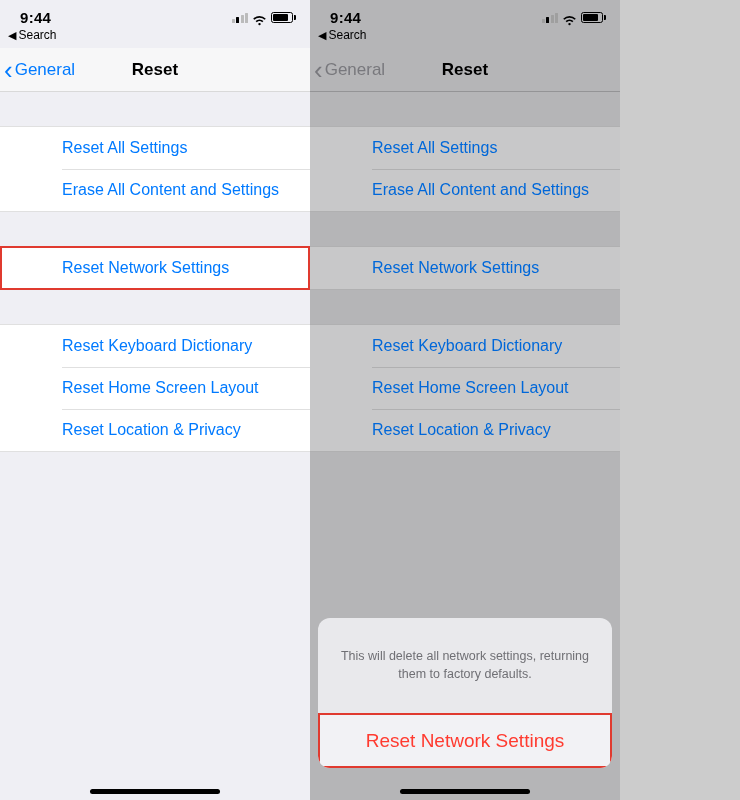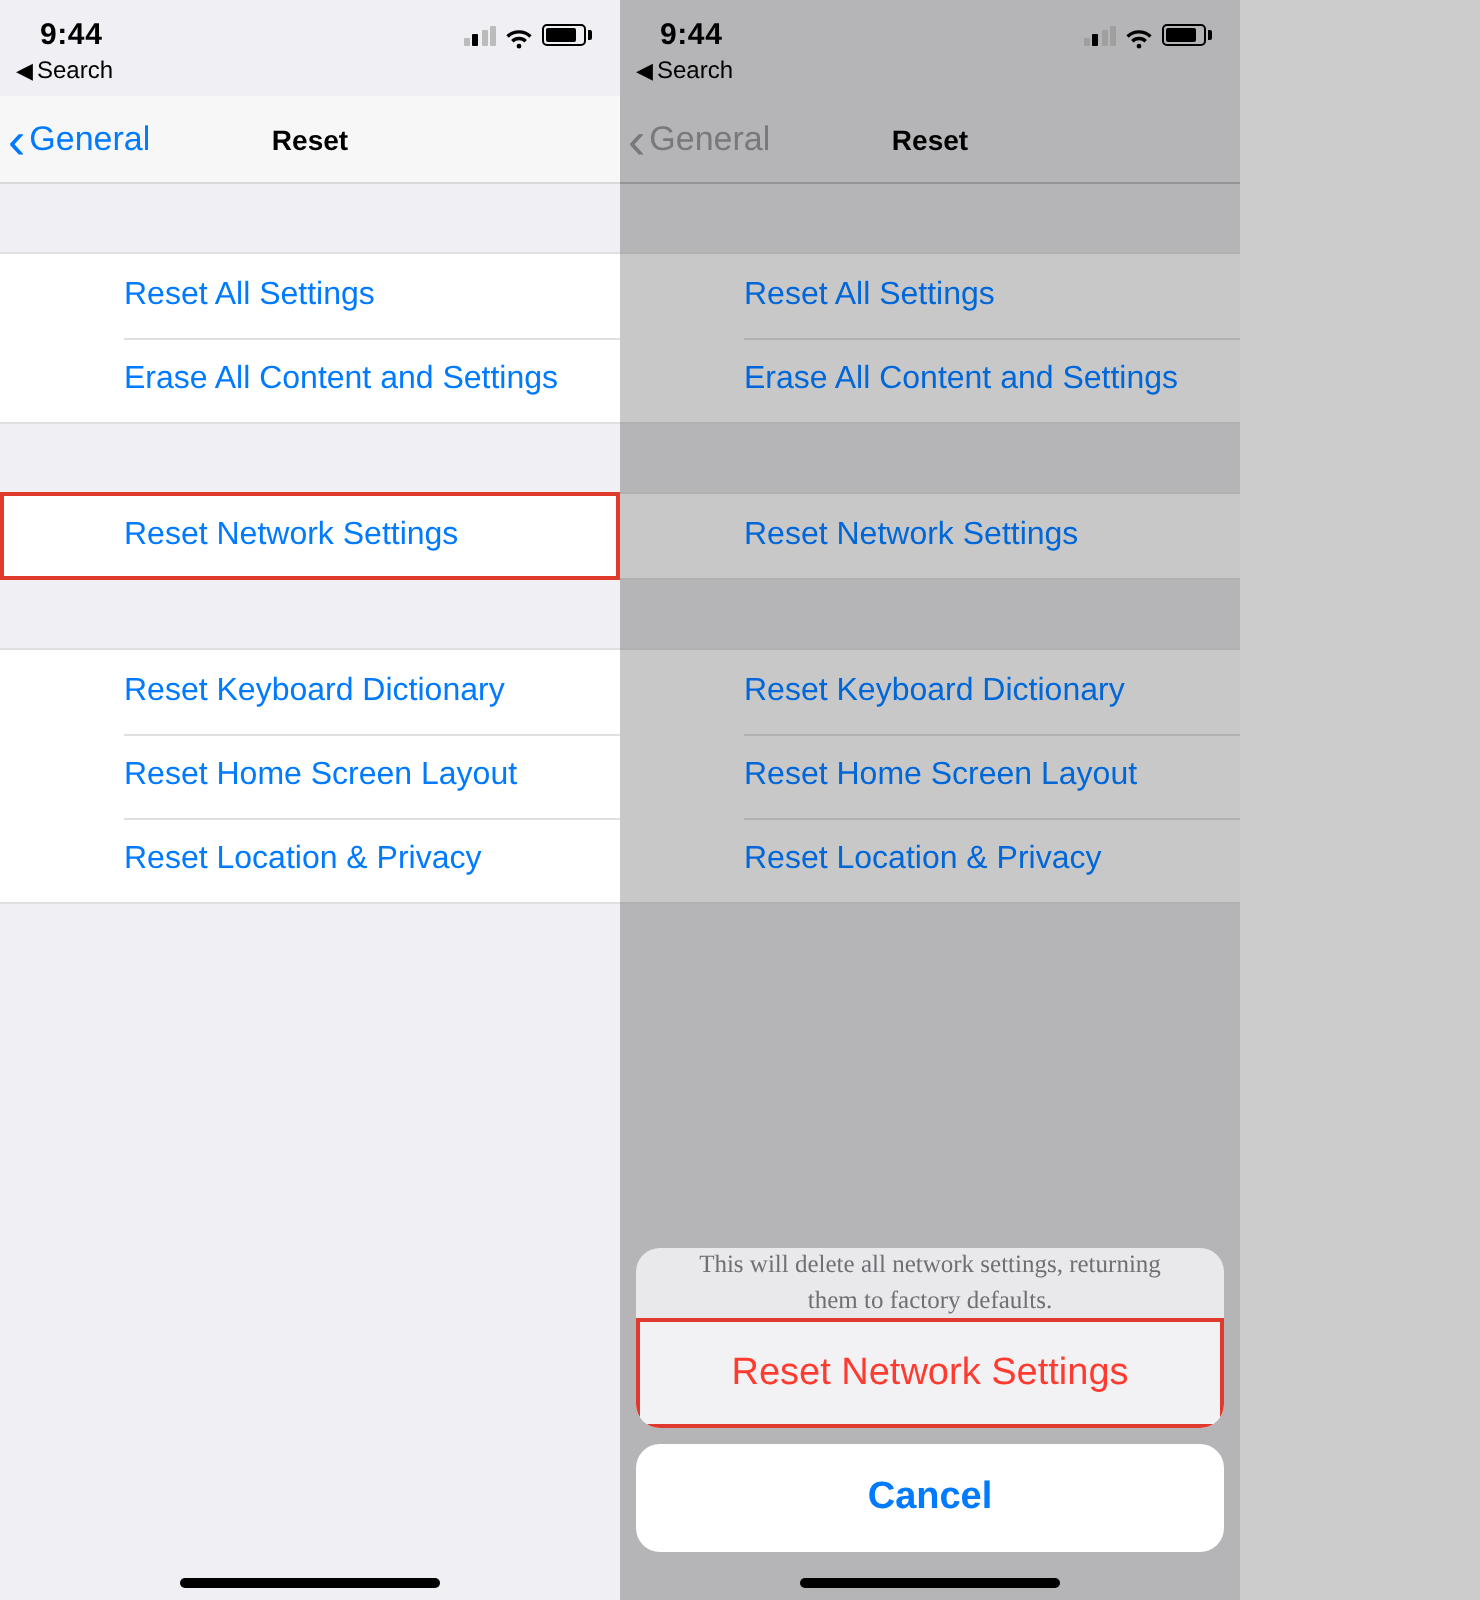--- a/index.html
+++ b/index.html
@@ -27,32 +27,32 @@
   .batt .cap { width:2px; height:5px; background:#000; border-radius:0 1px 1px 0; }
 
   .back-search { display:flex; align-items:center; gap:2px; padding: 0 8px 6px 8px; font-size: 12px; }
   .back-search .tri { font-size: 11px; }
 
   .nav { display:flex; align-items:center; height: 44px; border-bottom: 1px solid rgba(0,0,0,0.12); background: #f7f7f8; position: relative; }
   .phone.right .nav { background: transparent; border-bottom-color: rgba(0,0,0,0.18); }
   .nav .back { display:flex; align-items:center; gap:2px; color:#007aff; font-size:17px; padding-left:4px; }
   .phone.right .nav .back { color:#8e8e93; }
   .nav .chev { font-size: 26px; line-height: 1; font-weight: 300; }
-  .nav .title { position:absolute; left:0; right:0; text-align:center; font-size:14px; font-weight:600; pointer-events:none; }
+  .nav .title { position:absolute; left:0; right:0; text-align:center; font-size:17px; font-weight:600; pointer-events:none; }
 
   .group { margin-top: 34px; background:#fff; border-top:1px solid rgba(0,0,0,0.12); border-bottom:1px solid rgba(0,0,0,0.12);padding-left:46px;}
   .phone.right .group { background: rgba(255,255,255,0.55); }
   .group.first { margin-top: 34px; }
   .row { padding: 12px 16px; font-size: 16px; color:#007aff; position: relative; }
   .row + .row::before { content:""; position:absolute; left:16px; right:0; top:0; height:1px; background: rgba(0,0,0,0.12); }
   .hl { outline: 2px solid #e03a2f; outline-offset: -2px; }
 
   .sheet { position:absolute; left:8px; right:8px; bottom: 24px; z-index: 10; }
   .sheet .card { background: #e9e9ec; border-radius: 12px; overflow: hidden; margin-bottom: 8px; }
-  .sheet .msg { padding: 0 22px; text-align:center; font-size: 12.5px; color:#6f6f74; line-height:1.4;font-family:Liberation Serif, serif; }
+  .sheet .msg { padding: 30px 22px; text-align:center; font-size: 12.5px; color:#6f6f74; line-height:1.4; }
   .sheet .action { padding: 16px; text-align:center; font-size: 19px; color:#ff3b30; border-top:1px solid rgba(0,0,0,0.12); background:#f2f2f5;}
   .sheet .action.hl { outline:2px solid #e03a2f; outline-offset:-2px; }
   .sheet .cancel { background:#fff; border-radius:12px; padding:16px; text-align:center; font-size:19px; font-weight:600; color:#007aff; }
 
   .home-ind { position:absolute; bottom:6px; left:50%; transform:translateX(-50%); width:130px; height:5px; border-radius:3px; background:#000; z-index:20;}
 </style>
 </head>
 <body>
 
 <div class="wrap">
@@ -152,19 +152,18 @@
       <div class="row"><span>Reset Location &amp; Privacy</span></div>
     </div>
 
     <div class="dimmer"></div>
 
     <div class="sheet">
       <div class="card">
         <div class="msg">This will delete all network settings, returning them to factory defaults.</div>
         <div class="action hl"><span>Reset Network Settings</span></div>
       </div>
-      <div class="cancel"><span>Cancel</span></div>
     </div>
 
     <div class="home-ind"></div>
   </div>
 
 </div>
 
 </body></html>

